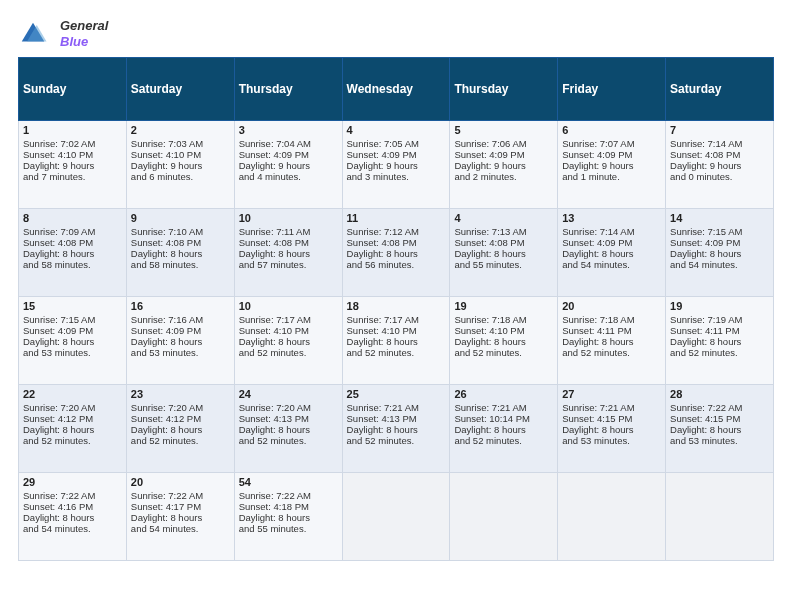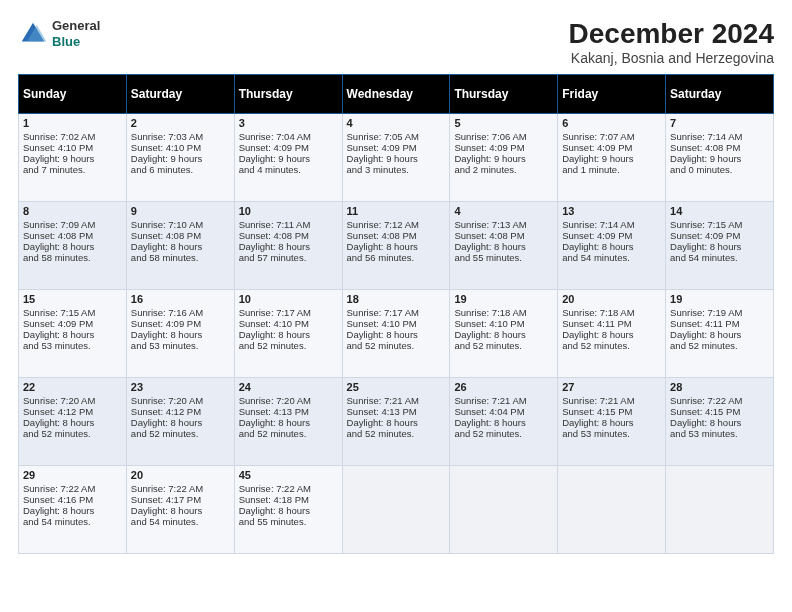--- a/index.html
+++ b/index.html
@@ -17,29 +17,30 @@
     }
     .header {
       display: flex;
       justify-content: space-between;
       align-items: flex-start;
       margin-bottom: 8px;
     }
     .logo {
       display: flex;
       align-items: center;
-      gap: 4px;
+      gap: 12px;
+      font-style: italic;
     }
     .logo-text {
       font-size: 13px;
       font-weight: bold;
       line-height: 1.2;
     }
     .logo-text .general { color: #333; }
-    .logo-text .blue { color: #0f766e; }
+    .logo-text .blue { color: #8b5cf6; }
     .logo-icon {
       width: 30px;
       height: 30px;
     }
     .title-area {
       text-align: right;
     }
     .main-title {
       font-size: 28px;
       font-weight: bold;
@@ -48,25 +49,25 @@
     .subtitle {
       font-size: 14px;
       color: #444;
     }
     .calendar {
       width: 100%;
       border-collapse: collapse;
       table-layout: fixed;
     }
     .calendar thead tr th {
-      background: #000000;
+      background: #0c4a6e;
       color: #fff;
       font-size: 12px;
       font-weight: bold;
-      padding: 12px 4px;
+      padding: 24px 4px;
       text-align: left;
       border: 1px solid #1a5a9a;
     }
     .calendar tbody tr td {
       vertical-align: top;
       border: 1px solid #d0d8e4;
       padding: 3px 4px;
       font-size: 9.5px;
       color: #333;
       height: 88px;
@@ -96,24 +97,20 @@
     <div class="logo">
       <svg class="logo-icon" viewBox="0 0 40 40">
         <polygon points="20,5 35,30 5,30" fill="#2a6db5"></polygon>
         <polygon points="25,8 38,30 12,30" fill="#5a9fd4" opacity="0.5"></polygon>
       </svg>
       <div class="logo-text">
         <span class="general">General</span><br>
         <span class="blue">Blue</span>
       </div>
     </div>
-    <div class="title-area">
-      <div class="main-title">December 2024</div>
-      <div class="subtitle">Kakanj, Bosnia and Herzegovina</div>
-    </div>
   </div>
 
   <table class="calendar">
     <thead>
       <tr>
       <th>Sunday</th>
           <th>Saturday</th>
           <th>Thursday</th>
           <th>Wednesday</th>
           <th>Thursday</th>
@@ -300,21 +297,21 @@
           <td>
             <span class="day-num">25</span>
             <div>Sunrise: 7:21 AM</div>
             <div>Sunset: 4:13 PM</div>
             <div>Daylight: 8 hours</div>
             <div>and 52 minutes.</div>
           </td>
           <td>
             <span class="day-num">26</span>
             <div>Sunrise: 7:21 AM</div>
-            <div>Sunset: 4:04 PM</div>
+            <div>Sunset: 10:14 PM</div>
             <div>Daylight: 8 hours</div>
             <div>and 52 minutes.</div>
           </td>
           <td>
             <span class="day-num">27</span>
             <div>Sunrise: 7:21 AM</div>
             <div>Sunset: 4:15 PM</div>
             <div>Daylight: 8 hours</div>
             <div>and 53 minutes.</div>
           </td>
@@ -335,21 +332,21 @@
             <div>and 54 minutes.</div>
           </td>
           <td>
             <span class="day-num">20</span>
             <div>Sunrise: 7:22 AM</div>
             <div>Sunset: 4:17 PM</div>
             <div>Daylight: 8 hours</div>
             <div>and 54 minutes.</div>
           </td>
           <td>
-            <span class="day-num">45</span>
+            <span class="day-num">54</span>
             <div>Sunrise: 7:22 AM</div>
             <div>Sunset: 4:18 PM</div>
             <div>Daylight: 8 hours</div>
             <div>and 55 minutes.</div>
           </td>
           <td class="empty"></td>
           <td class="empty"></td>
           <td class="empty"></td>
           <td class="empty"></td>
         </tr>

